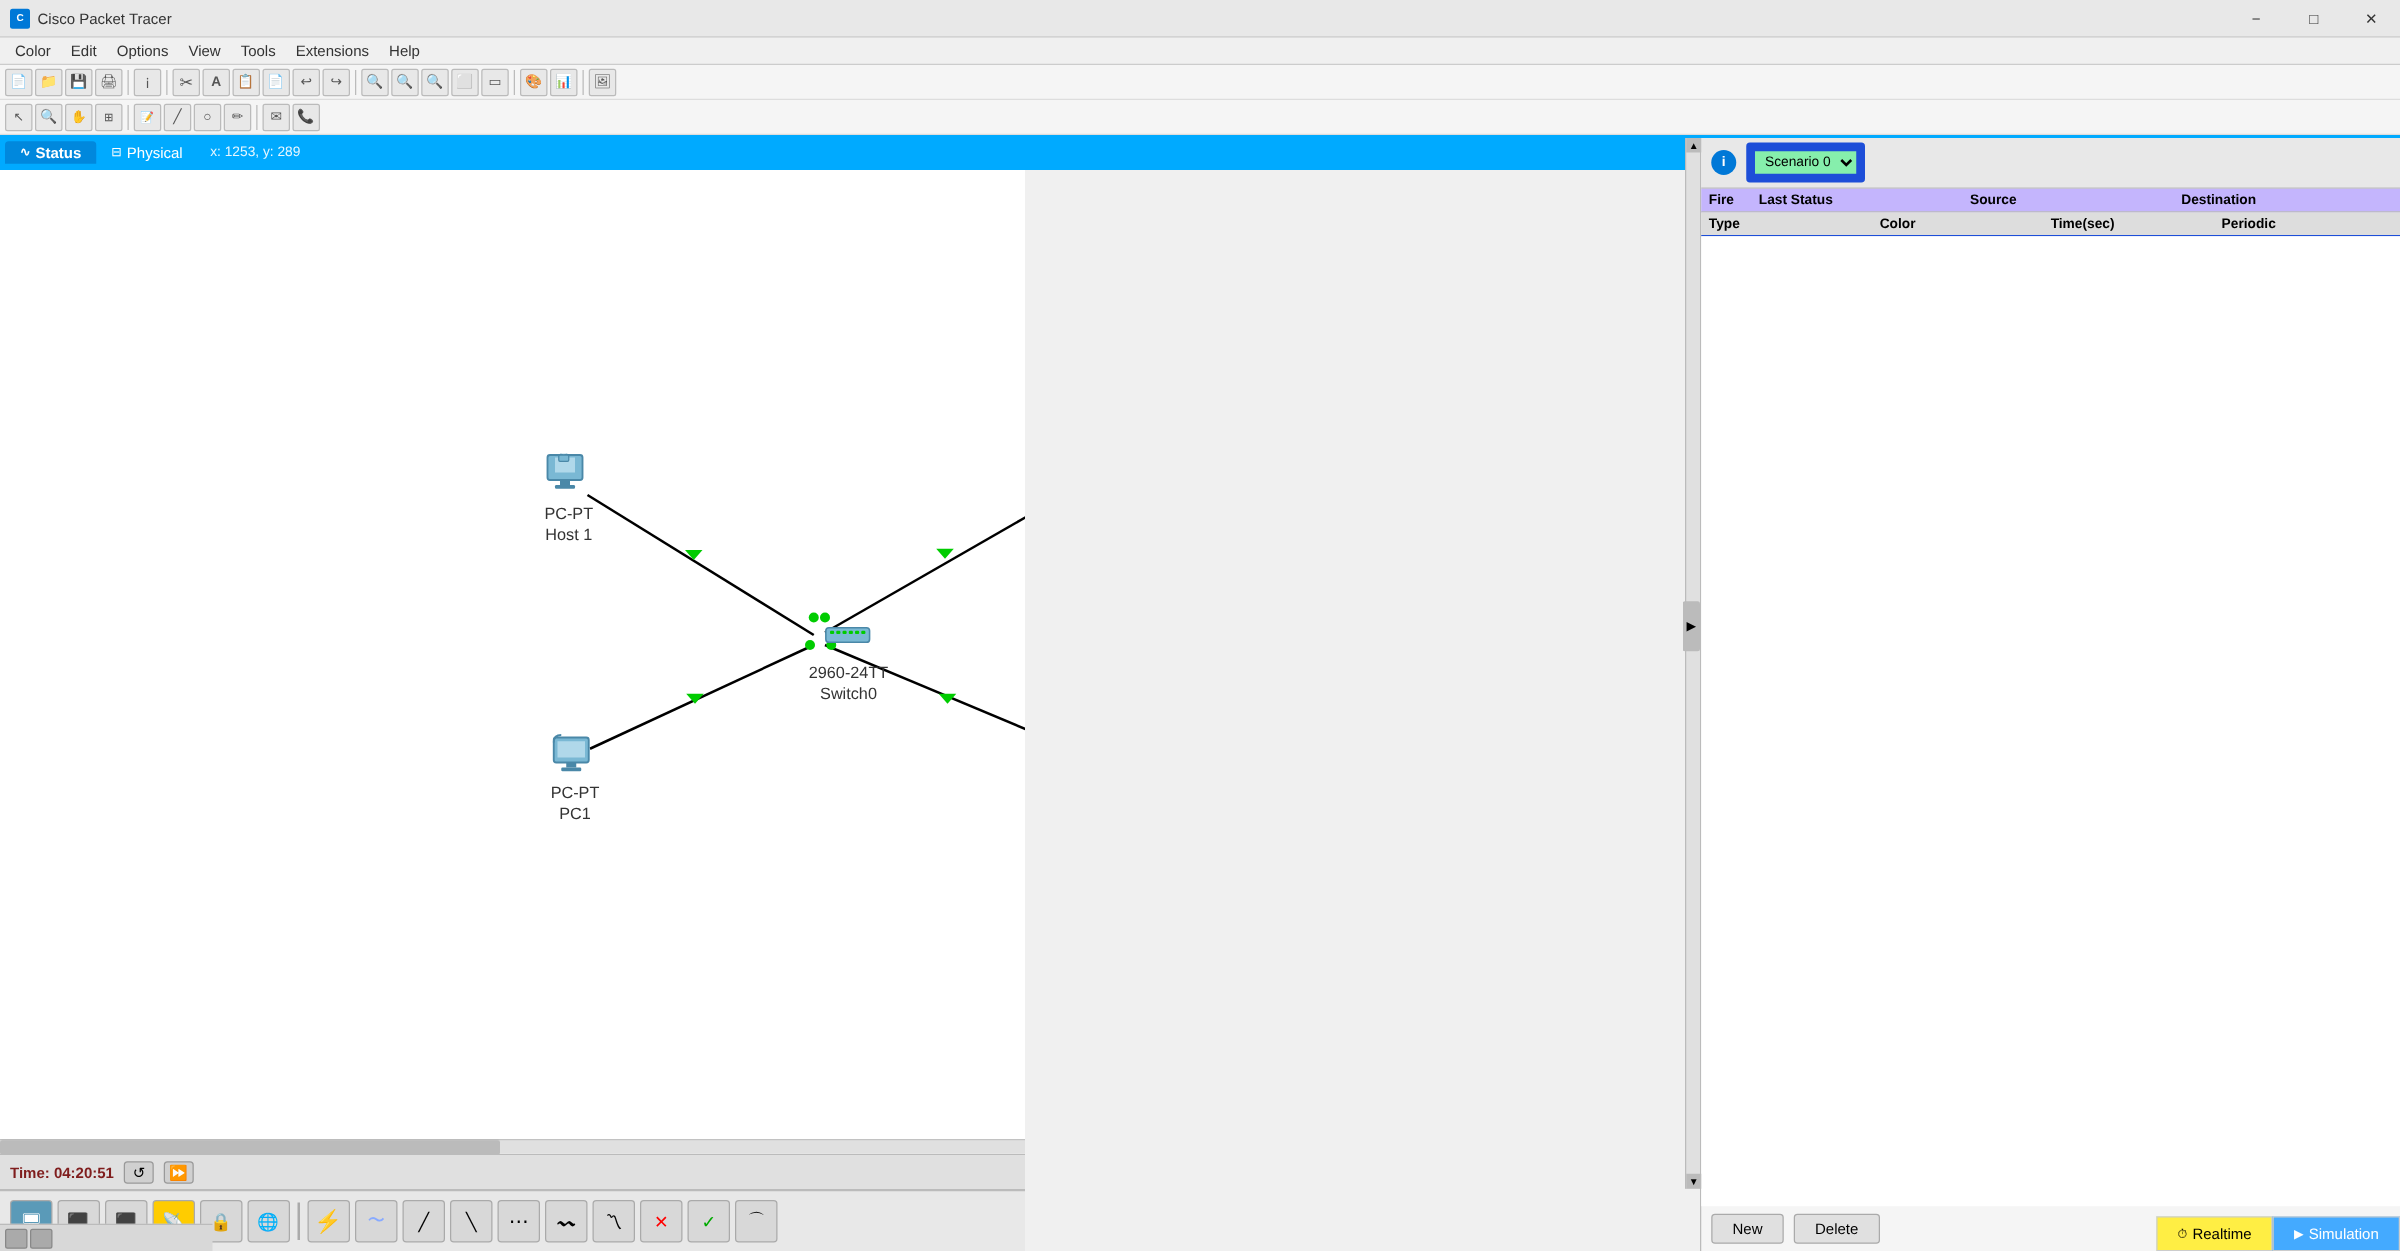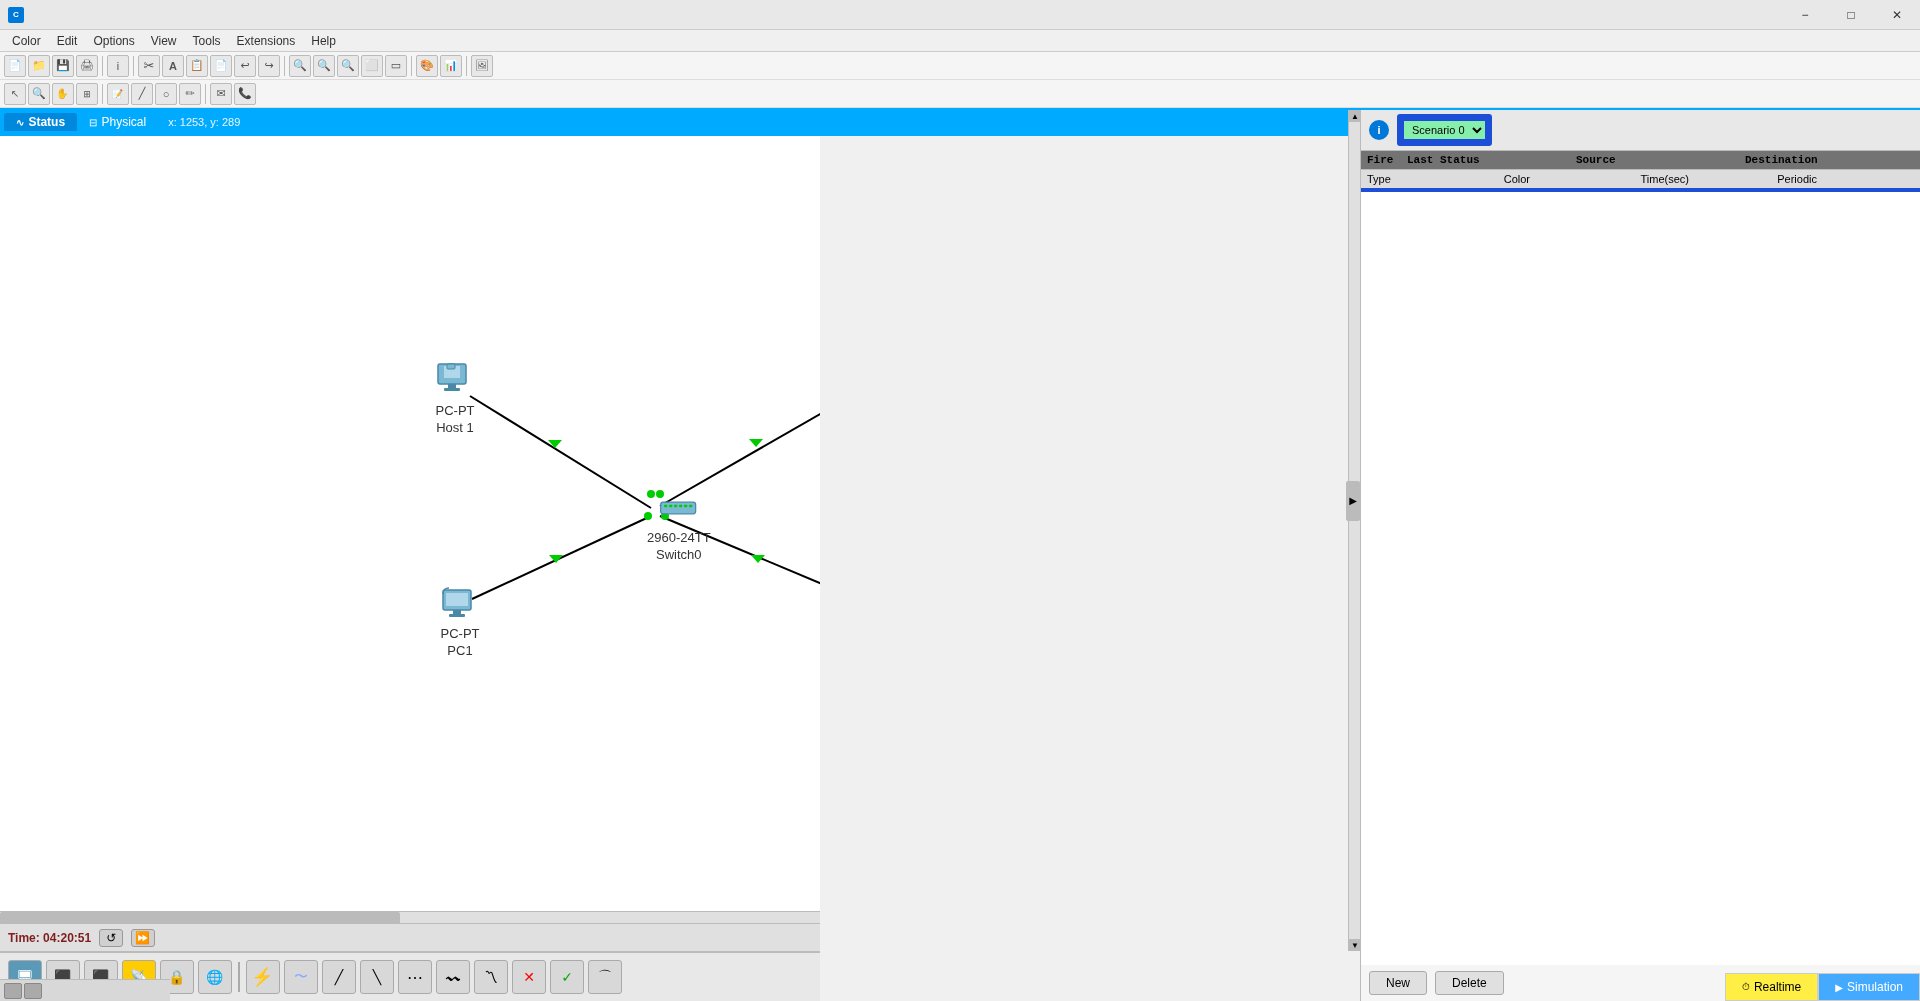--- a/index.html
+++ b/index.html
@@ -243,20 +243,21 @@
       border-radius: 2px;
     }
   </style>
 </head>
 <body>
 
 <div id="title-bar">
   <div class="app-icon">
     <span style="font-size:8px; font-weight:bold; color:white;">C</span>
   </div>
+  <span class="title-text">Cisco Packet Tracer</span>
   <div class="win-controls">
     <button class="win-btn">−</button>
     <button class="win-btn">□</button>
     <button class="win-btn close">✕</button>
   </div>
 </div>
 
 <div id="menu-bar">
   <span class="menu-item">Color</span>
   <span class="menu-item">Edit</span>
@@ -414,27 +415,27 @@
 
   <div id="sim-header">
     <div class="sim-info-btn">
       <span>i</span>
     </div>
     <select class="scenario-select">
       <option>Scenario 0</option>
     </select>
   </div>
 
-  <div style="display:grid; grid-template-columns:40px 1fr 1fr 1fr; background:#737373; border-bottom:1px solid #bbb; padding:3px 6px; font-size:11px; font-weight:bold;font-family:Liberation Mono, monospace;">
+  <div style="display:grid; grid-template-columns:40px 1fr 1fr 1fr; background:#c4b5fd; border-bottom:1px solid #bbb; padding:3px 6px; font-size:11px; font-weight:bold;">
     <span>Fire</span>
     <span>Last Status</span>
     <span>Source</span>
     <span>Destination</span>
   </div>
-  <div style="display:grid; grid-template-columns:1fr 1fr 1fr 1fr; background:#ddd; border-bottom:4px solid #1d4ed8; padding:3px 6px; font-size:11px; font-weight:normal;">
+  <div style="display:grid; grid-template-columns:1fr 1fr 1fr 1fr; background:#ddd; border-bottom:1px solid #1d4ed8; padding:3px 6px; font-size:11px; font-weight:bold;">
     <span>Type</span>
     <span>Color</span>
     <span>Time(sec)</span>
     <span>Periodic</span>
   </div>
 
   <div style="flex:1; background:white;"></div>
 
   <div id="sim-btns">
     <button class="sim-btn">New</button>

